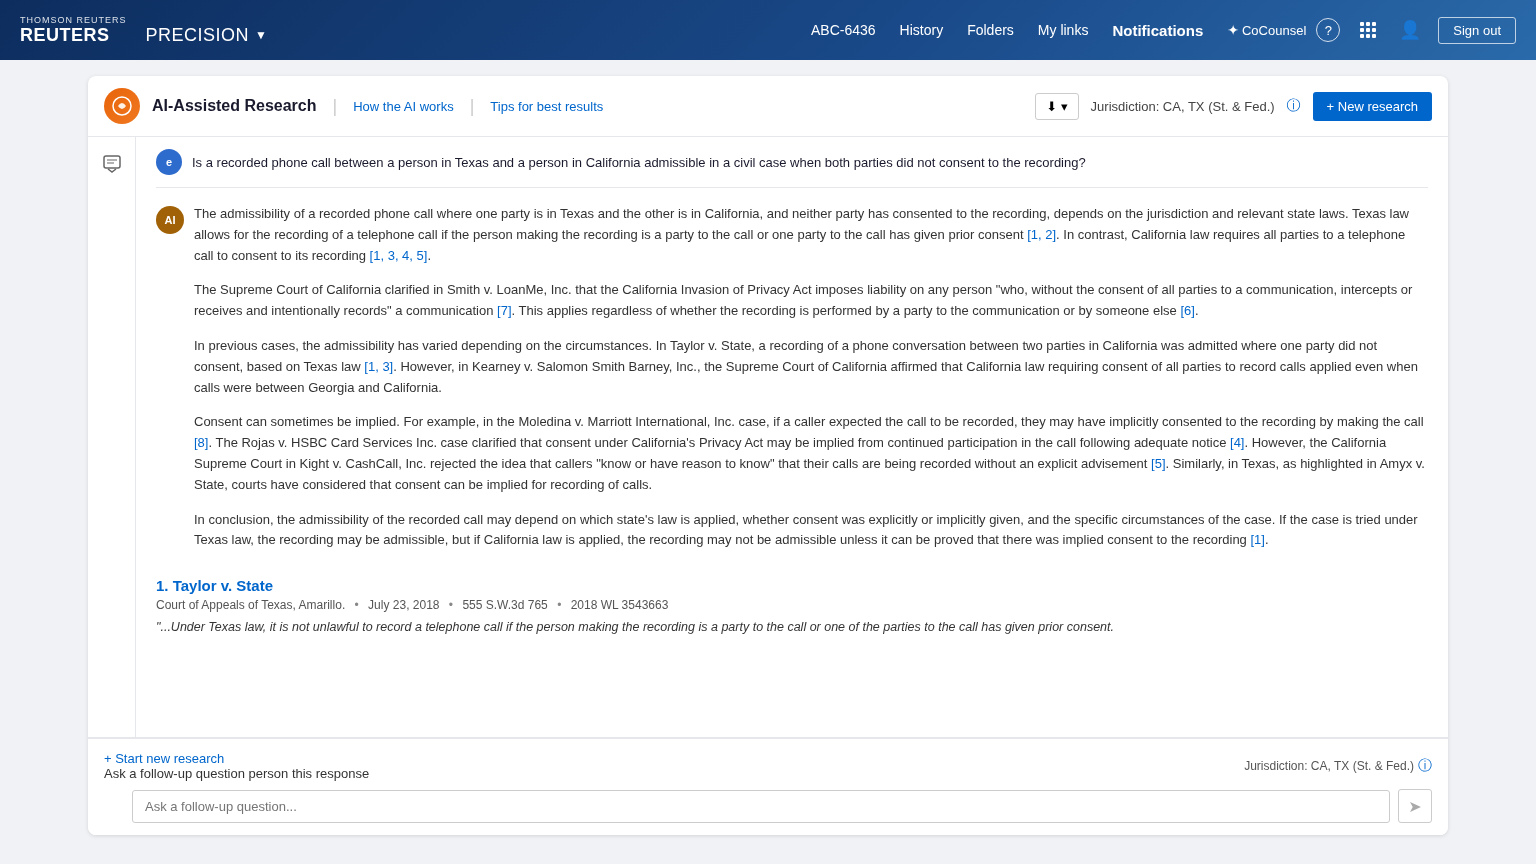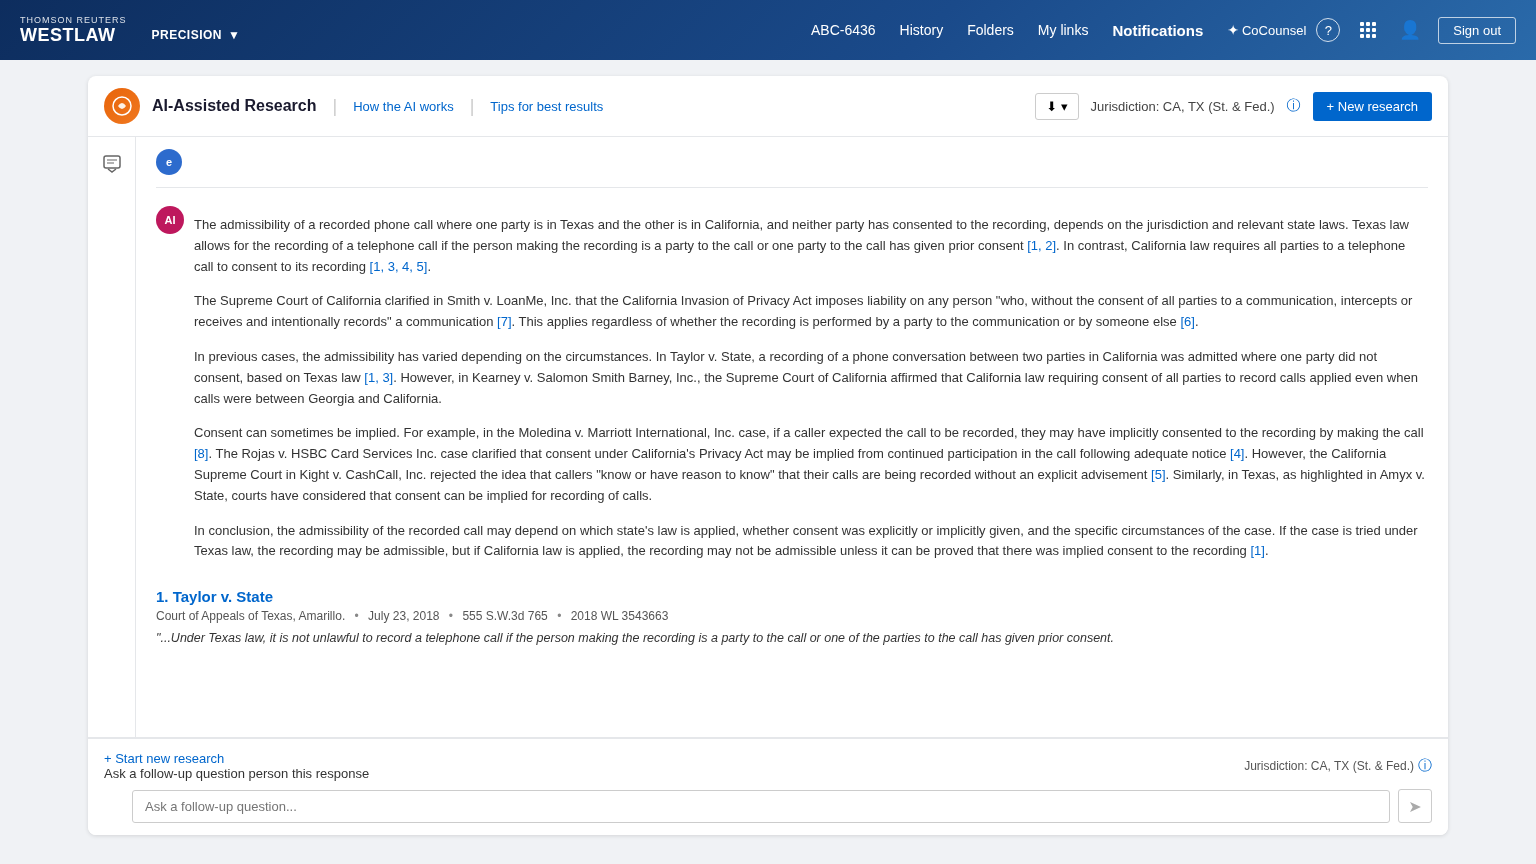--- a/index.html
+++ b/index.html
@@ -14,21 +14,21 @@
       padding: 0 20px;
       position: relative;
     }
     .header-logo {
       display: flex;
       flex-direction: column;
       color: white;
     }
     .header-logo .thomson { font-size: 9px; letter-spacing: 1px; opacity: 0.85; }
     .header-logo .westlaw { font-size: 18px; font-weight: bold; letter-spacing: 0.5px; }
-    .header-logo .precision { font-size: 12px; font-weight: bold; letter-spacing: 0.5px; padding-left: 32px; }
+    .header-logo .precision { font-size: 18px; font-weight: normal; letter-spacing: 0.5px; padding-left: 32px; }
     .header-logo-row { display: flex; align-items: center; gap: 4px; }
     .header-logo-arrow { color: white; font-size: 12px; margin-left: 2px; }
 
     .header-nav {
       margin-left: auto;
       display: flex;
       align-items: center;
       gap: 24px;
     }
     .header-nav a {
@@ -227,40 +227,39 @@
     
     .ai-response-header {
       display: flex;
       align-items: flex-start;
       gap: 10px;
       margin-bottom: 12px;
     }
     .ai-badge {
       width: 28px;
       height: 28px;
-      background: #be185d;
+      background: #a16207;
       border-radius: 50%;
       display: flex;
       align-items: center;
       justify-content: center;
       color: white;
       font-size: 11px;
       font-weight: bold;
       flex-shrink: 0;
       margin-top: 2px;
     }
     .response-body {
       flex: 1;
     }
     .response-para {
       font-size: 13px;
       line-height: 1.6;
       color: #333;
       margin-bottom: 14px;
-      margin-top: 11px;
     }
     .cite-link {
       color: #0066cc;
       text-decoration: none;
     }
 
     .helpful-row {
       display: flex;
       align-items: center;
       gap: 8px;
@@ -397,21 +396,21 @@
       color: white;
     }
   </style>
 </head>
 <body>
 
 <header class="header">
   <div class="header-logo">
     <span class="thomson">THOMSON REUTERS</span>
     <div class="header-logo-row">
-      <span class="westlaw">WESTLAW</span>
+      <span class="westlaw">REUTERS</span>
       <span class="precision">PRECISION</span>
       <span class="header-logo-arrow">▼</span>
     </div>
   </div>
 
   <nav class="header-nav">
     <a href="#">ABC-6436</a>
     <a href="#">History</a>
     <a href="#">Folders</a>
     <a href="#">My links</a>
@@ -483,20 +482,21 @@
           </svg>
         </div>
       </div>
 
       <div class="main-content">
 
         <div class="question-bar">
           <div class="q-avatar">
             <span>e</span>
           </div>
+          <span class="question-text">Is a recorded phone call between a person in Texas and a person in California admissible in a civil case when both parties did not consent to the recording?</span>
         </div>
 
         <div class="ai-response-header">
           <div class="ai-badge">
             <span>AI</span>
           </div>
           <div class="response-body">
             <p class="response-para">
               The admissibility of a recorded phone call where one party is in Texas and the other is in California, and neither party has consented to the recording, depends on the jurisdiction and relevant state laws. Texas law allows for the recording of a telephone call if the person making the recording is a party to the call or one party to the call has given prior consent <a href="#" class="cite-link">[1, 2]</a>. In contrast, California law requires all parties to a telephone call to consent to its recording <a href="#" class="cite-link">[1, 3, 4, 5]</a>.
             </p>

